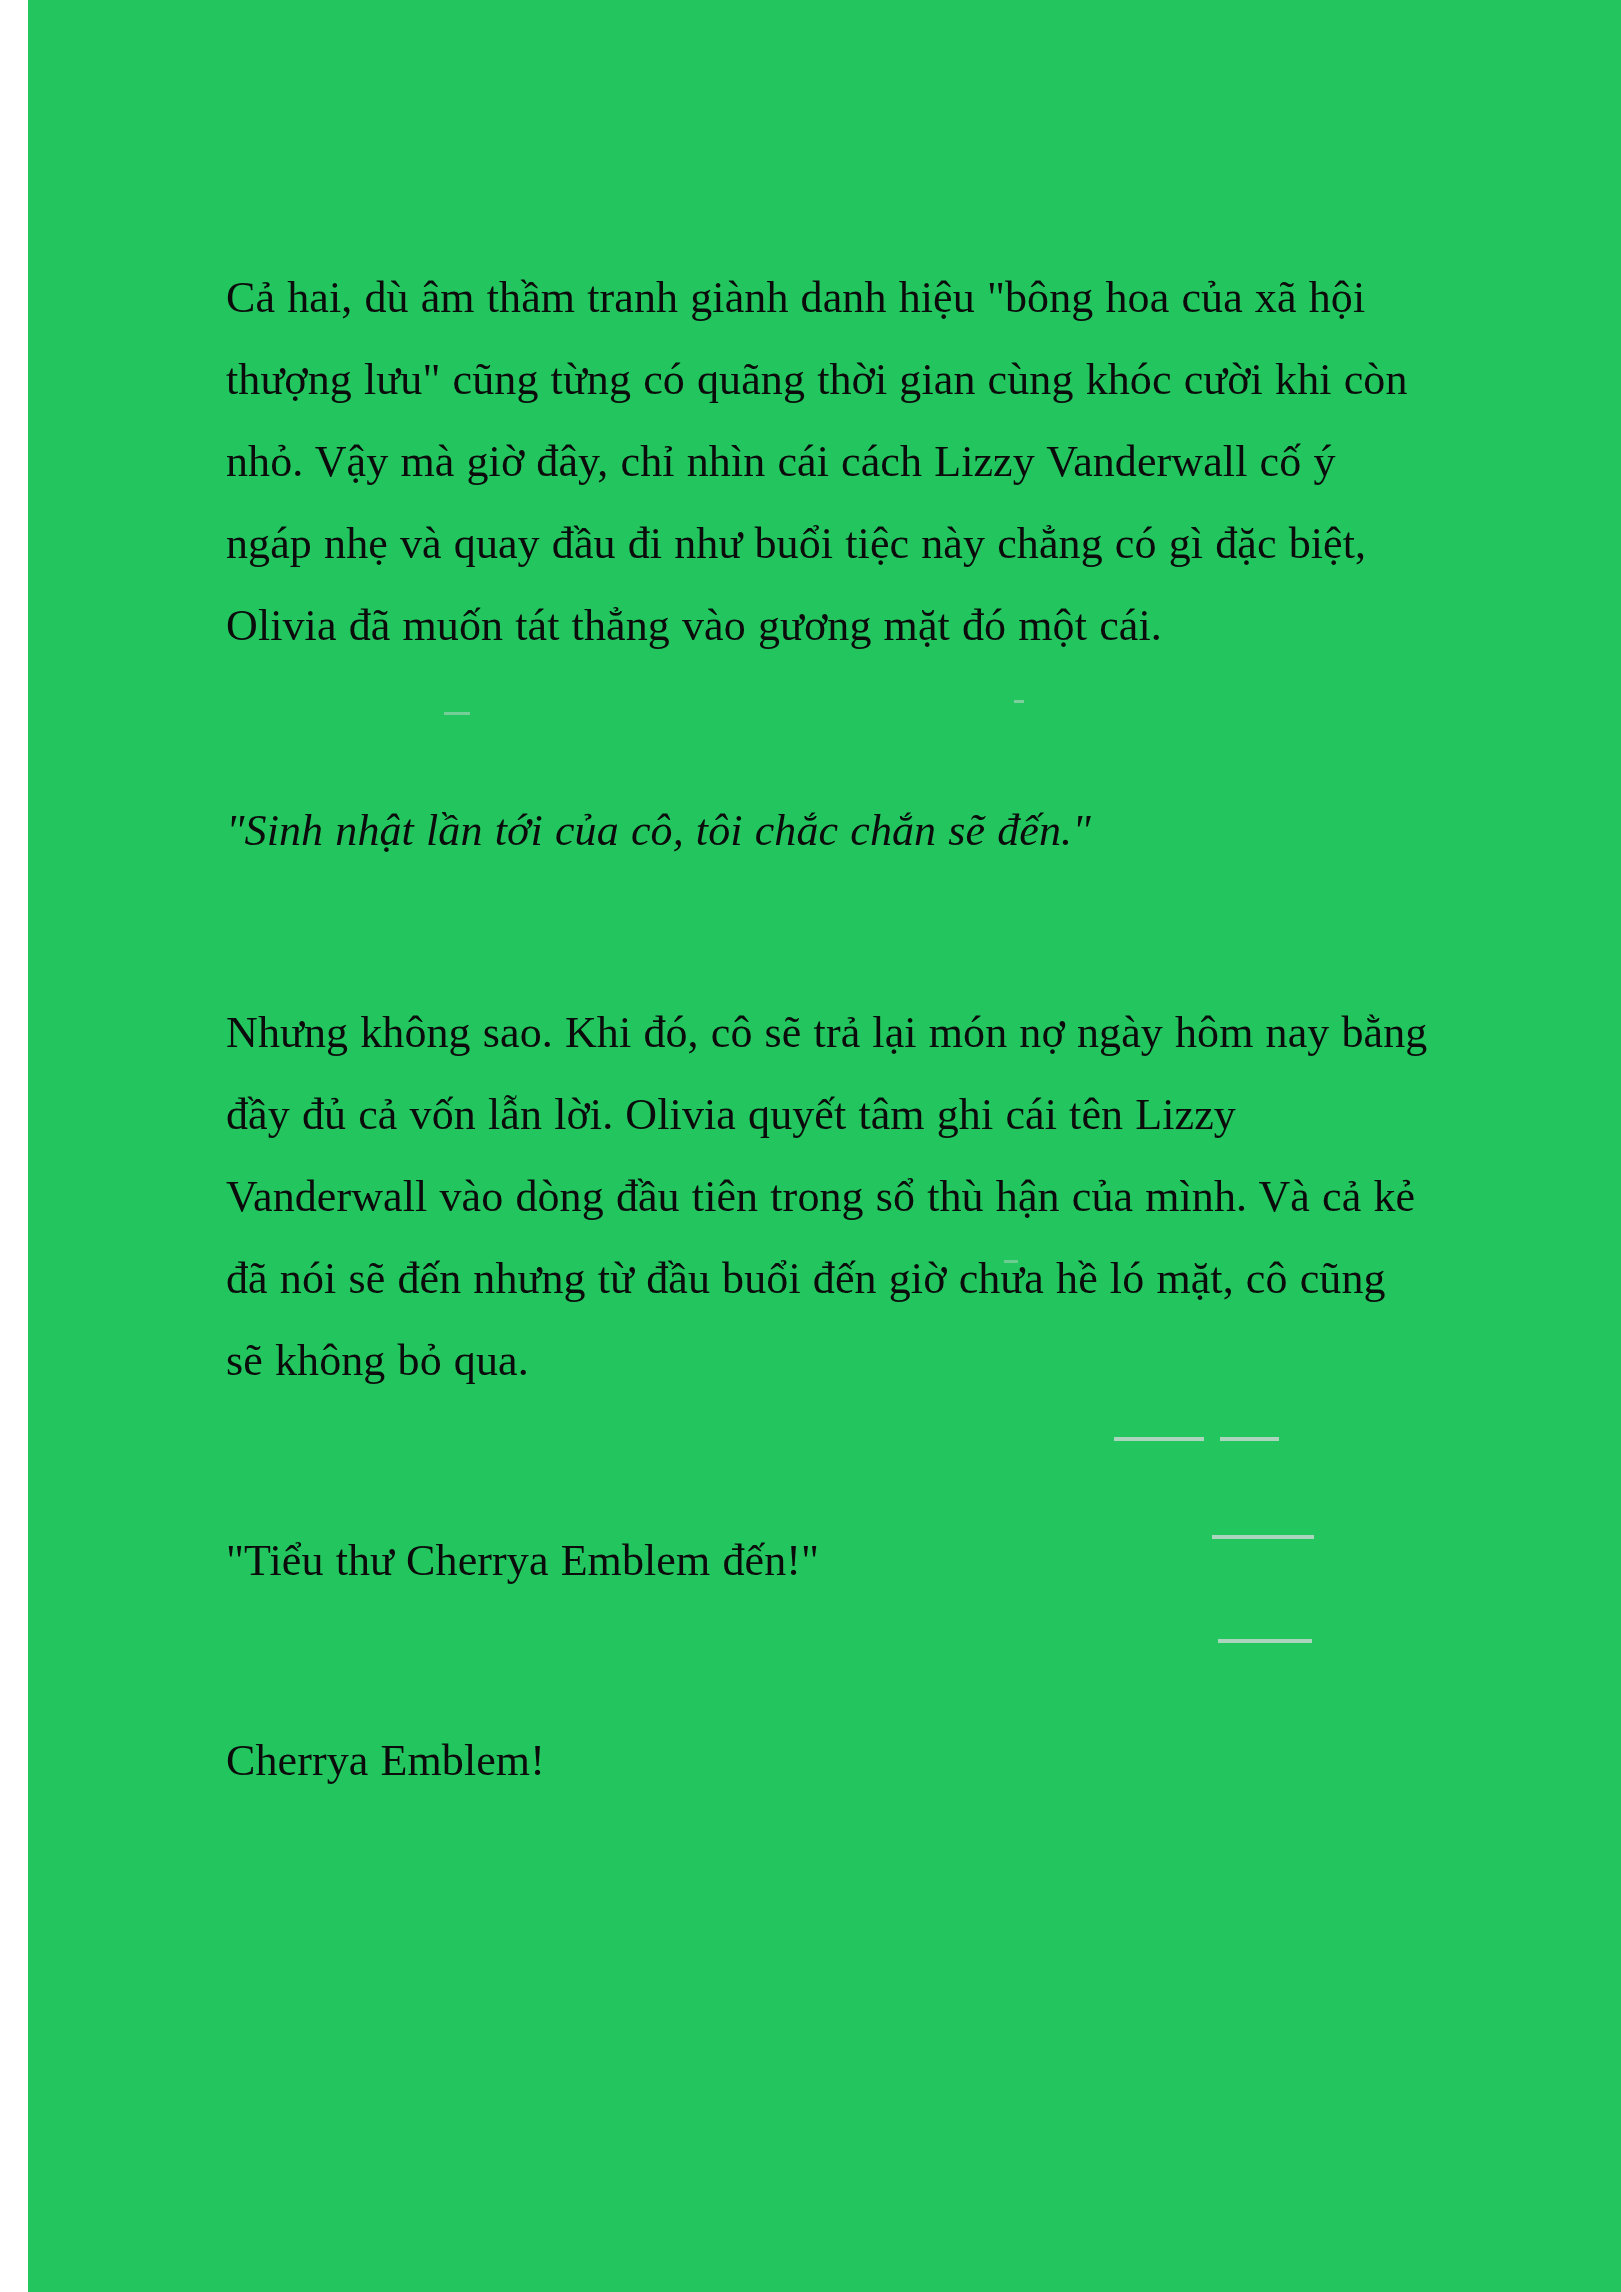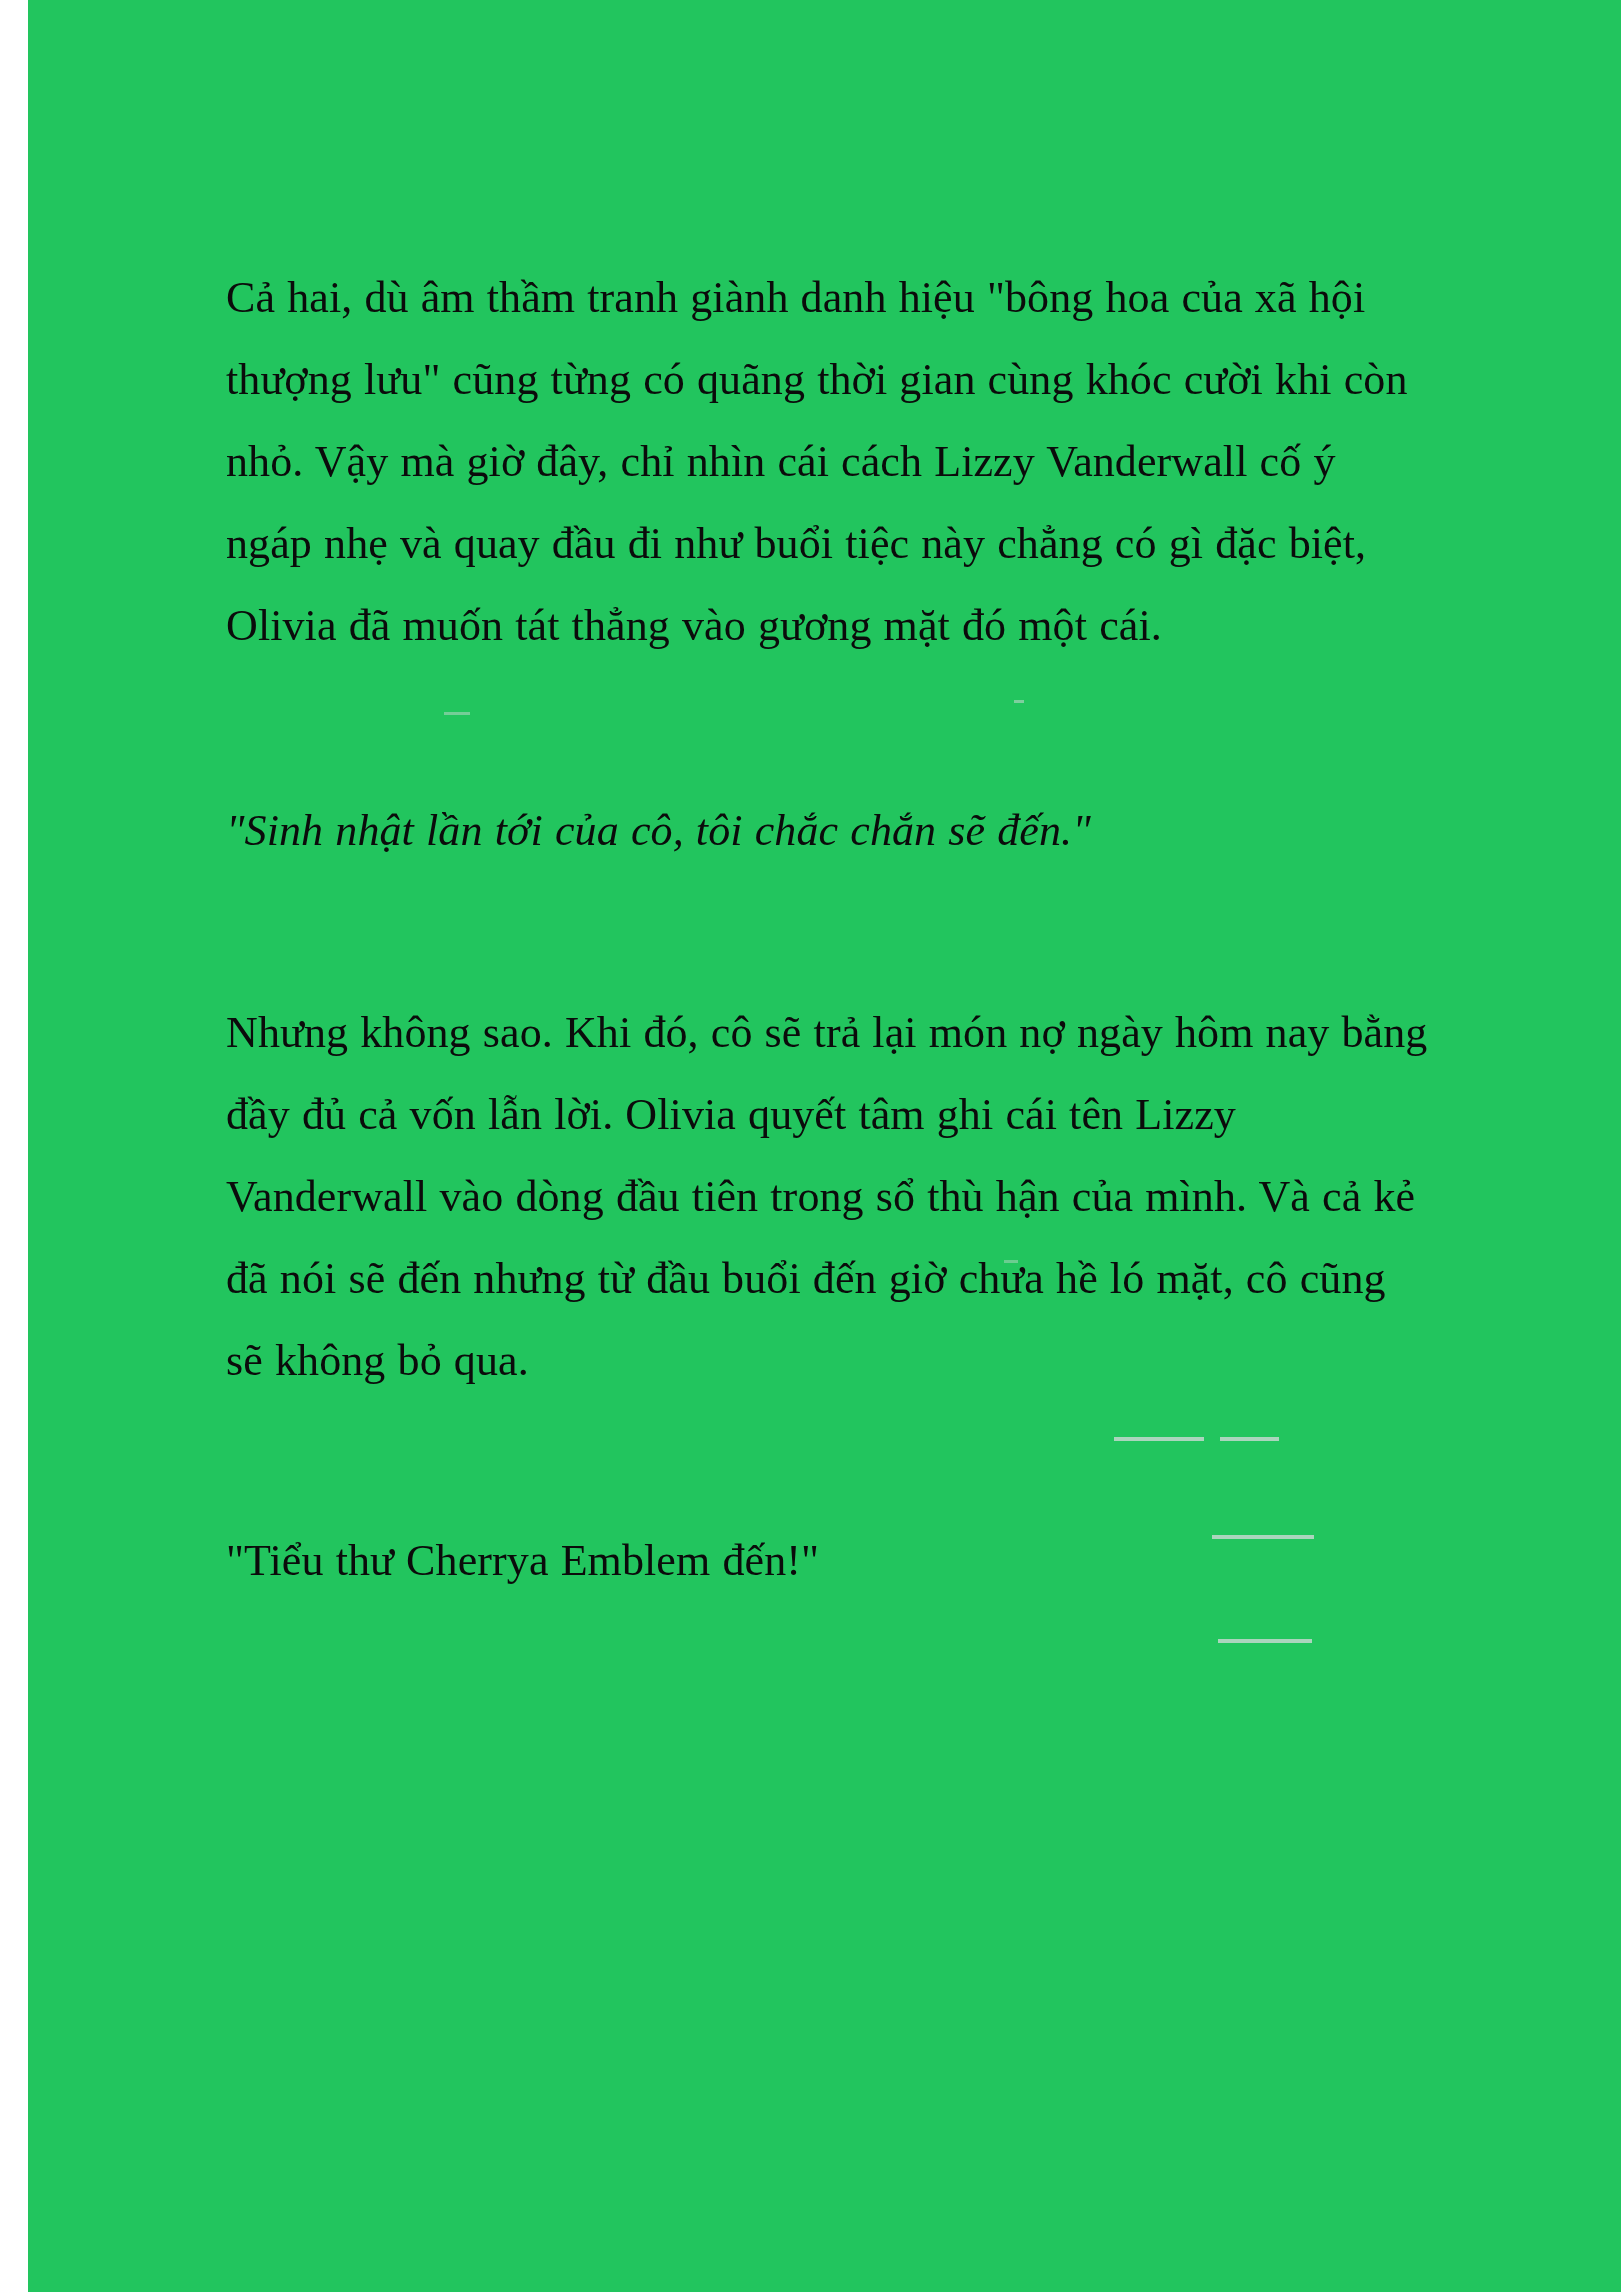--- a/index.html
+++ b/index.html
@@ -80,20 +80,21 @@
     <div class="gap-md"></div>
 
     <p class="para">Nhưng không sao. Khi đó, cô sẽ trả lại món nợ ngày hôm nay bằng đầy đủ cả vốn lẫn lời. Olivia quyết tâm ghi cái tên Lizzy Vanderwall vào dòng đầu tiên trong sổ thù hận của mình. Và cả kẻ đã nói sẽ đến nhưng từ đầu buổi đến giờ chưa hề ló mặt, cô cũng sẽ không bỏ qua.</p>
 
     <div class="gap-sm"></div>
 
     <p class="para">"Tiểu thư Cherrya Emblem đến!"</p>
 
     <div class="gap-sm"></div>
 
+    <p class="para">Cherrya Emblem!</p>
 
   </div>
 
   <div class="artifact a1"></div>
   <div class="artifact a2"></div>
   <div class="artifact a3"></div>
   <div class="artifact a4"></div>
   <div class="artifact a5"></div>
   <div class="artifact a6"></div>
   <div class="artifact a7"></div>

